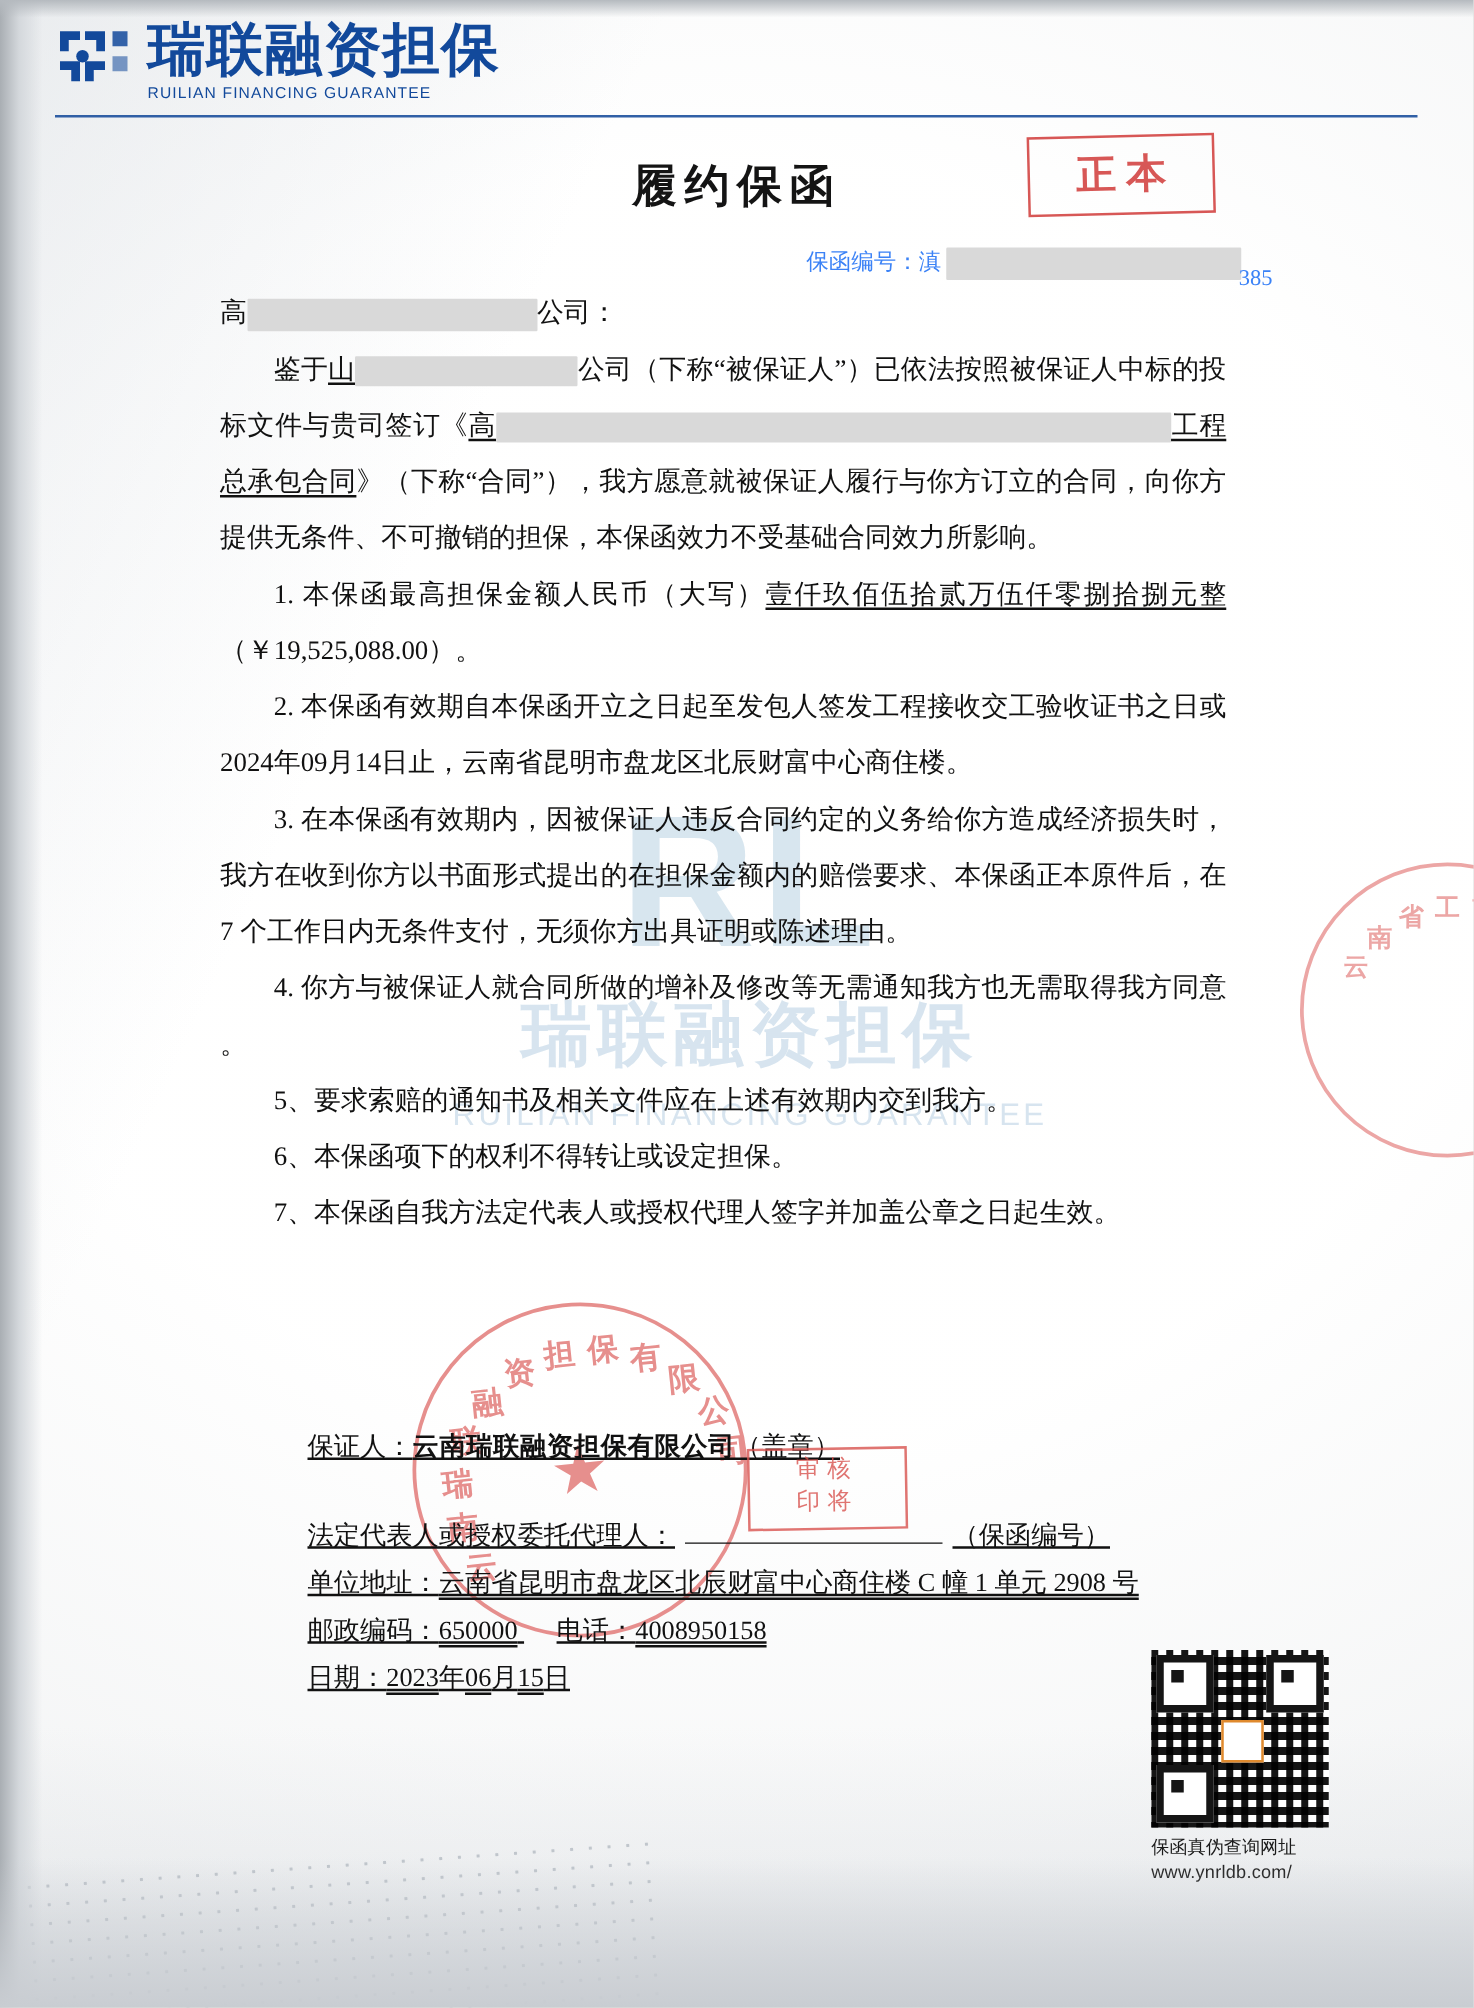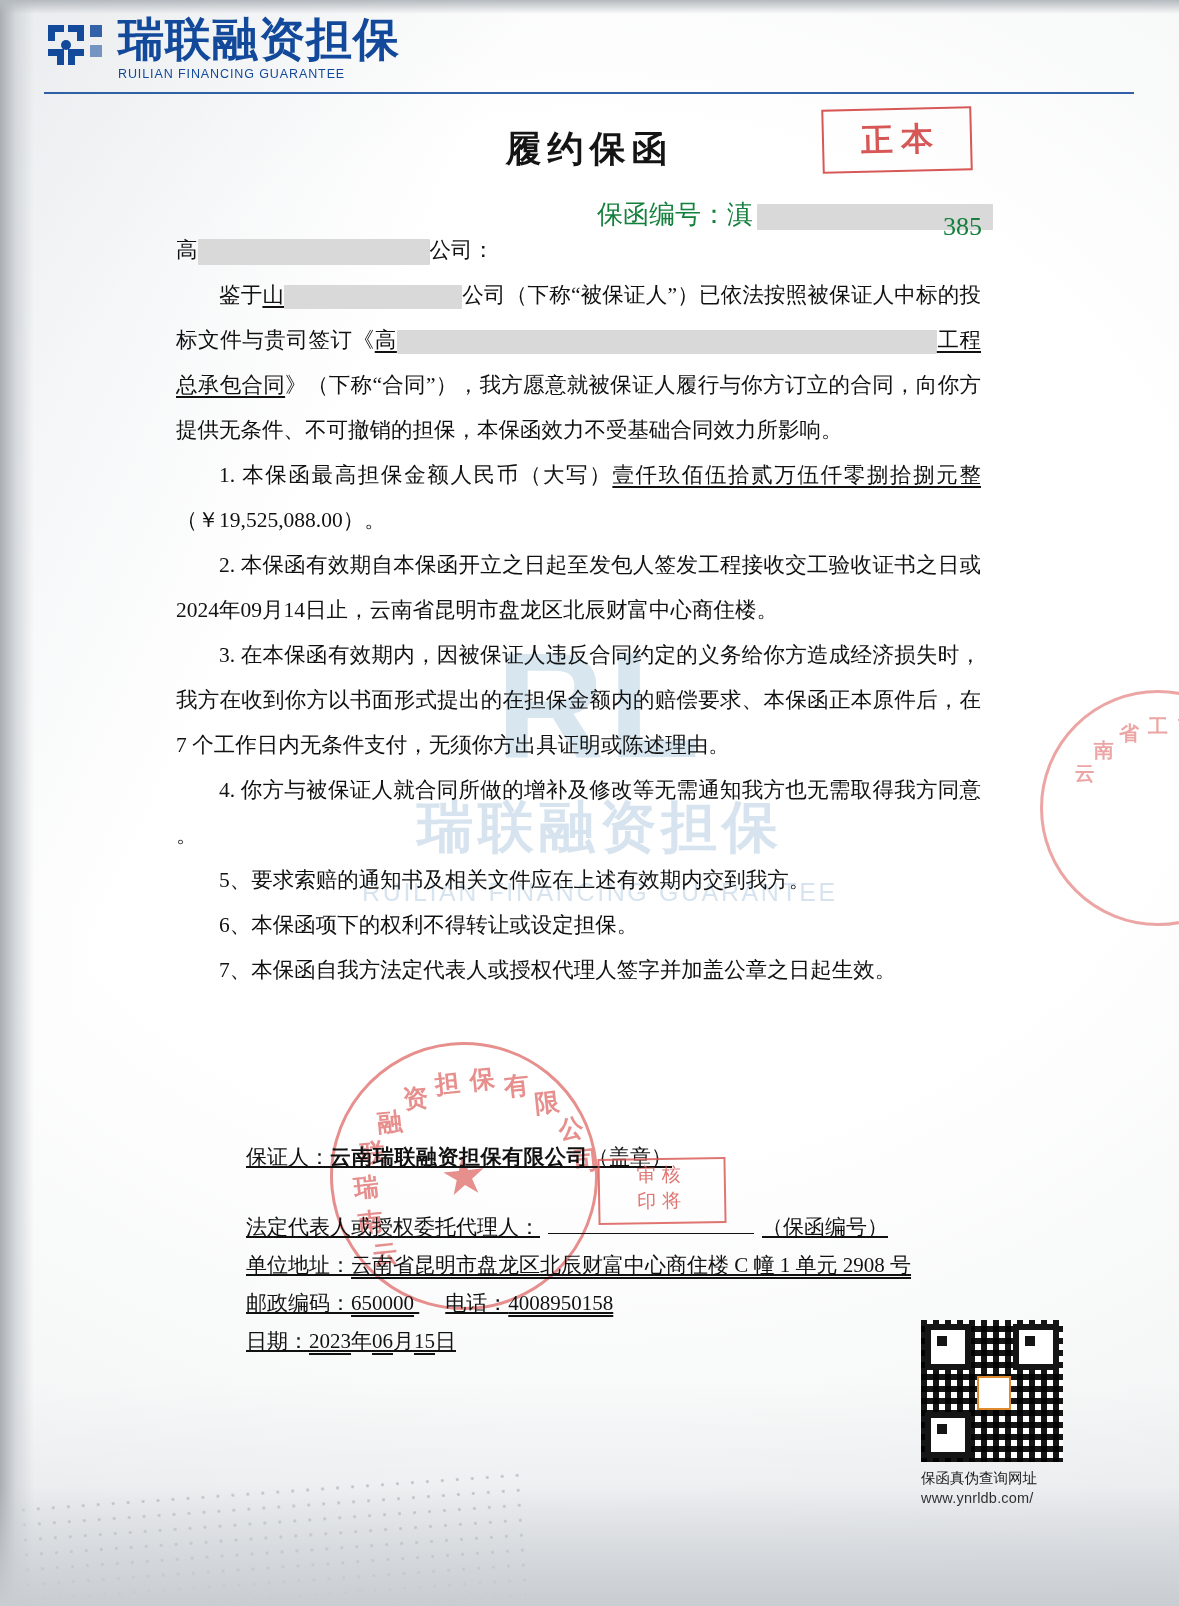--- a/index.html
+++ b/index.html
@@ -161,22 +161,22 @@
     color: #d2413f;
     font-weight: 700;
     text-indent: 8px;
   }
 
   
   .doc-no {
     position: absolute;
     right: 186px;
     top: 197px;
-    font-size: 26px;
-    color: #15803d;
+    font-size: 18px;
+    color: #3b82f6;
     white-space: nowrap;
   }
   .doc-no .num-tail {
     position: absolute;
     left: 346px;
     top: 15px;
   }
   .redact {
     display: inline-block;
     background: #d9d9d9;

